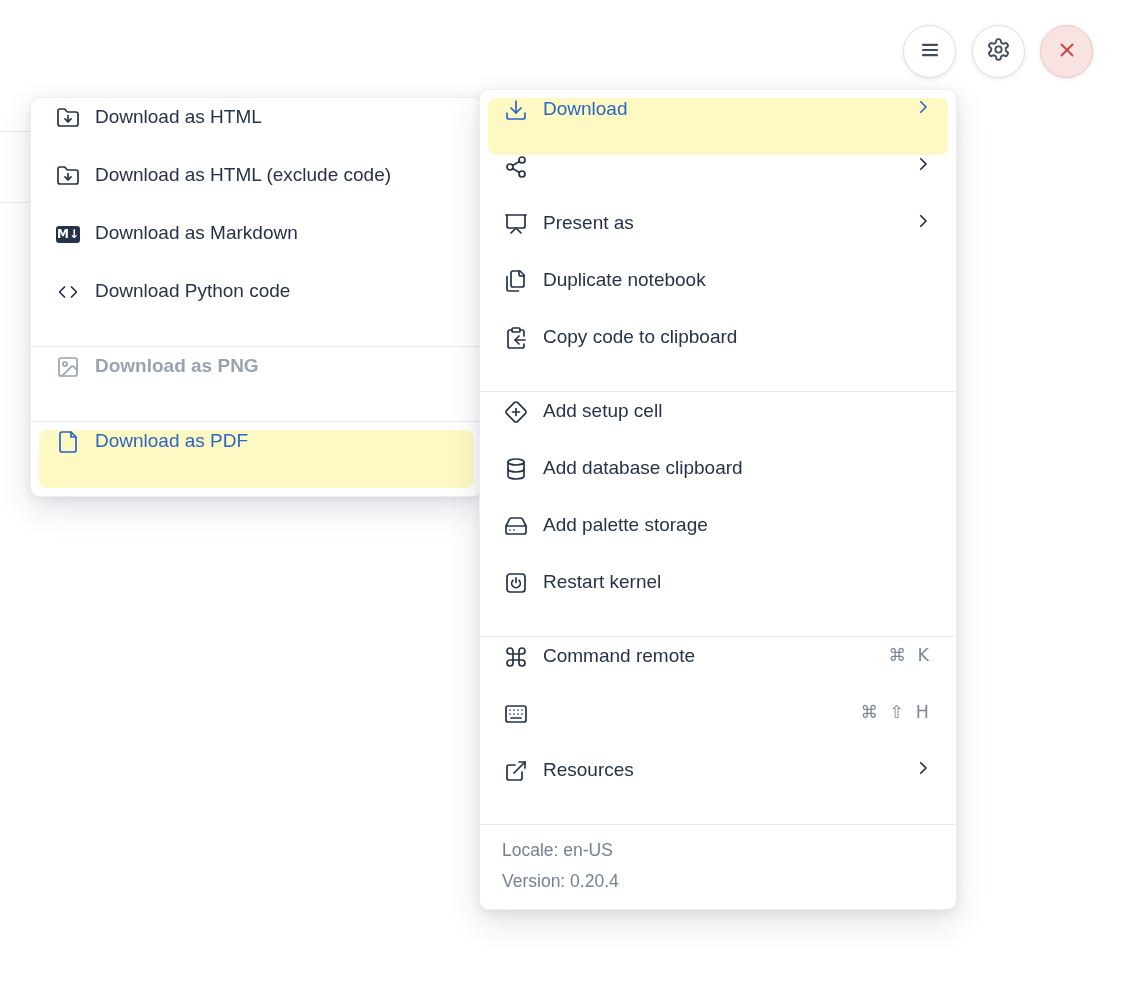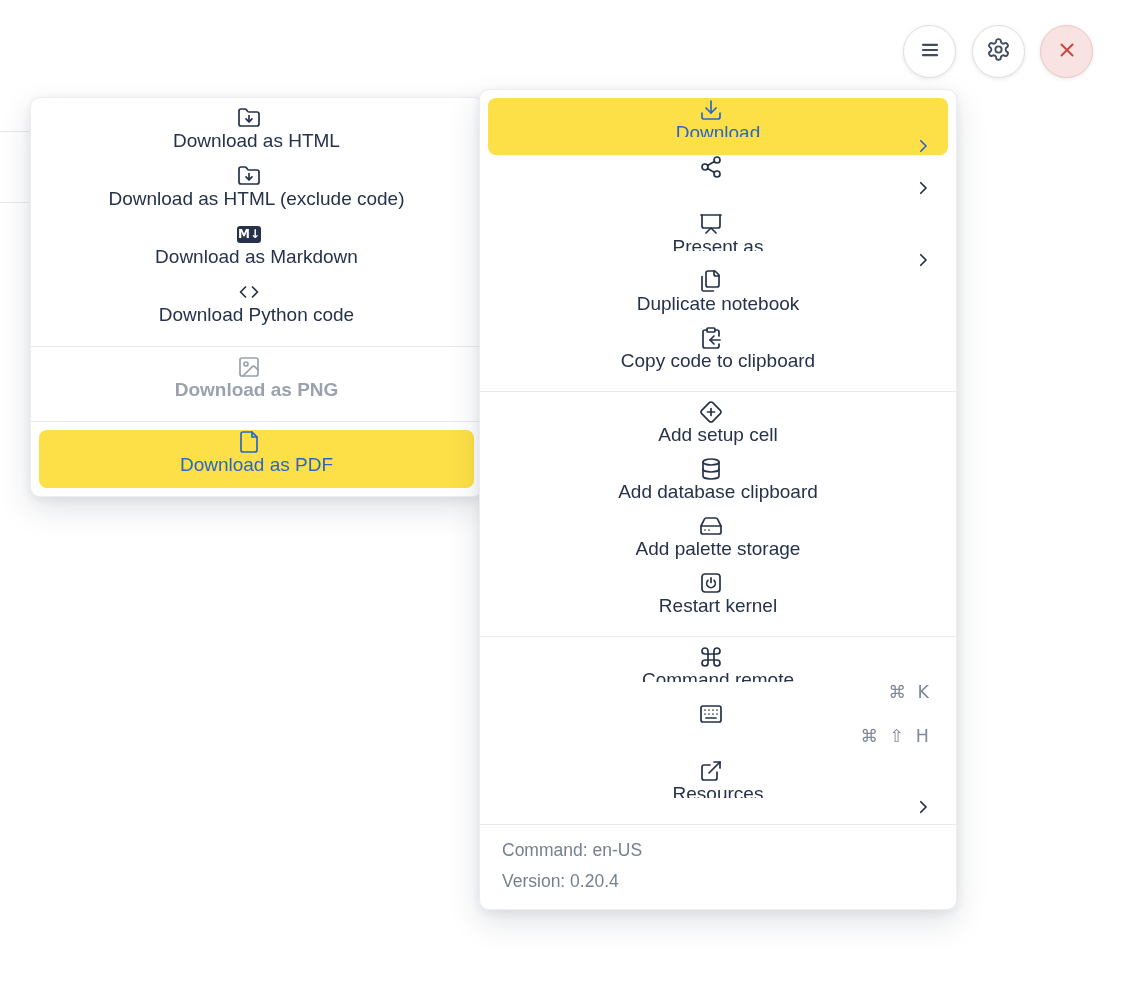--- a/index.html
+++ b/index.html
@@ -33,30 +33,30 @@
   .panel {
     position: absolute; background: #fff;
     border: 1px solid #eceef2; border-radius: 10px;
     box-shadow: 0 12px 32px rgba(25,35,60,.13), 0 3px 10px rgba(25,35,60,.07);
     padding: 8px;
   }
   #submenu  { left: 30px;  top: 97px; width: 453px; z-index: 2; }
   #main-menu{ left: 479px; top: 89px; width: 478px; z-index: 3; }
 
   .mi {
-    display: flex; align-items: center; height: 57px;
+    display: flex; align-items: flex-start; height: 57px;
     padding: 0 16px; border-radius: 8px;
-    font-size: 19px; color: #26324a; cursor: pointer; white-space: nowrap; flex-direction: column;
+    font-size: 19px; color: #26324a; cursor: pointer; white-space: nowrap;
   }
   #submenu .mi { height: 58px; padding: 0 17px; }
   .mi-icon { width: 24px; height: 24px; flex: 0 0 auto; margin-right: 15px;
              display: flex; align-items: center; justify-content: center; }
   .mi-icon svg { display: block; }
   .mi-label { flex: 1 1 auto; overflow: hidden; }
-  .mi.active { background: #fde047; color: #2b66c6; }
+  .mi.active { background: #fef9c3; color: #2b66c6; }
   .mi.disabled { color: #9aa2ae; cursor: default; font-weight: bold; }
   .mi-chevron { margin-left: auto; display: flex; color: #1d2942; }
   .mi.active .mi-chevron { color: #2b66c6; }
   .mi-shortcut {
     margin-left: auto; font-size: 17.5px; color: #7e8898;
     letter-spacing: 3px; font-family: "DejaVu Sans", sans-serif;
   }
   .sep { height: 1px; background: #e8eaee; margin: 8px -8px; }
 
   .menu-footer { border-top: 1px solid #e8eaee; margin: 8px -8px -8px; padding: 10px 0 12px; }
@@ -316,16 +316,16 @@
     </span>
     <span class="mi-label">Resources</span>
     <span class="mi-chevron">
       <svg width="18" height="18" viewBox="0 0 24 24" fill="none" stroke="currentColor" stroke-width="2.2" stroke-linecap="round" stroke-linejoin="round">
           <path d="m9 5 7 7-7 7"></path>
         </svg>
     </span>
   </div>
 
   <div class="menu-footer">
-    <div class="f-line">Command: en-US</div>
+    <div class="f-line">Locale: en-US</div>
     <div class="f-line">Version: 0.20.4</div>
   </div>
 </div>
 
 </body></html>

